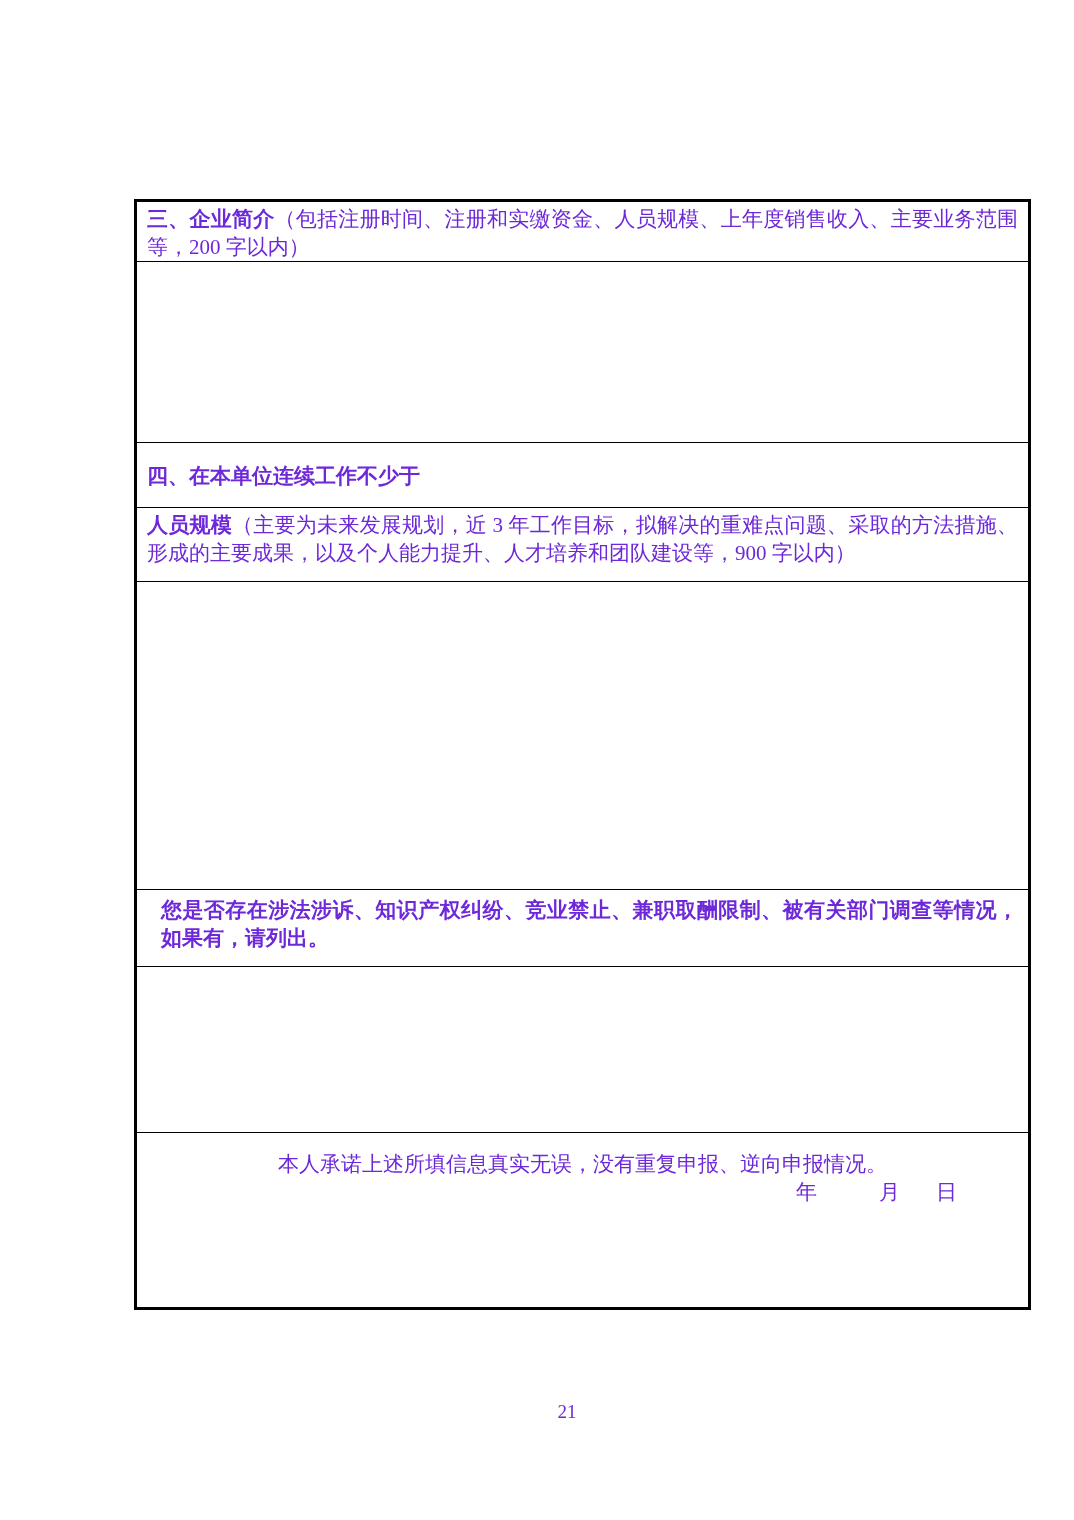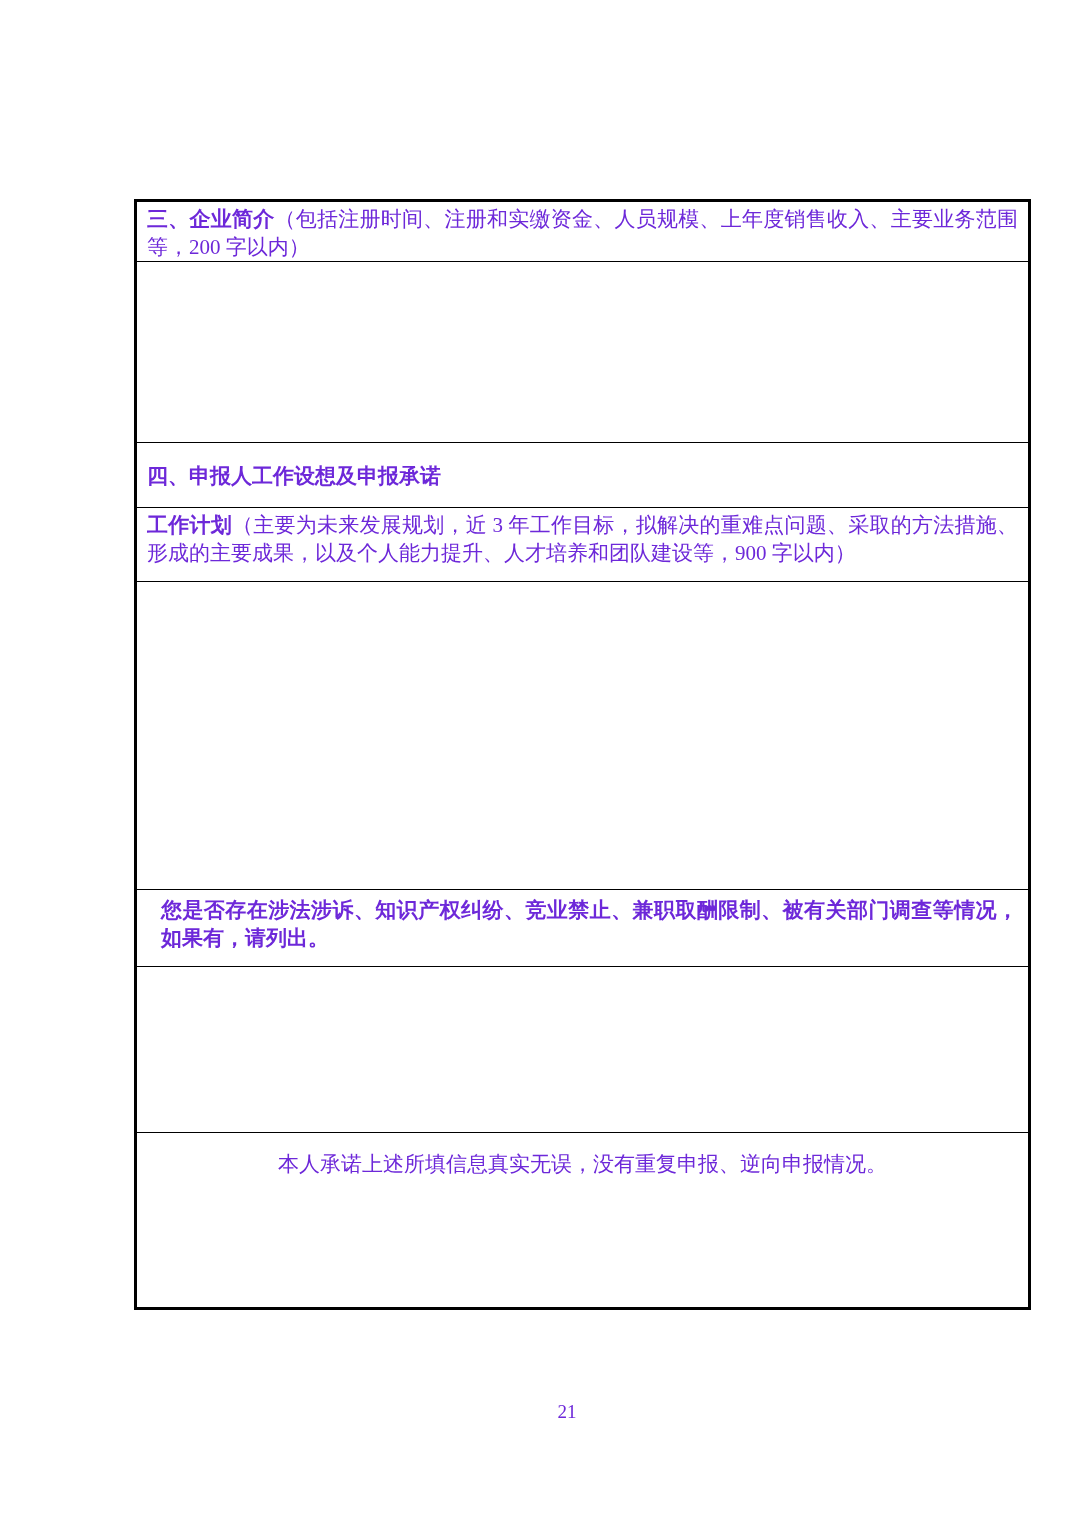--- a/index.html
+++ b/index.html
@@ -69,38 +69,41 @@
 
     <div class="row r1">
       <p class="cell-text">
         <span class="b">三、企业简介</span><span>（包括注册时间、注册和实缴资金、人员规模、上年度销售收入、主要业务范围等，200 字以内）</span>
       </p>
     </div>
 
     <div class="row r2"></div>
 
     <div class="row r3">
-      <p class="cell-text b">四、申报人工作设想及申报承诺</p>
+      <p class="cell-text b">四、在本单位连续工作不少于</p>
     </div>
 
     <div class="row r4">
       <p class="cell-text">
-        <span class="b">工作计划</span><span>（主要为未来发展规划，近 3 年工作目标，拟解决的重难点问题、采取的方法措施、形成的主要成果，以及个人能力提升、人才培养和团队建设等，900 字以内）</span>
+        <span class="b">人员规模</span><span>（主要为未来发展规划，近 3 年工作目标，拟解决的重难点问题、采取的方法措施、形成的主要成果，以及个人能力提升、人才培养和团队建设等，900 字以内）</span>
       </p>
     </div>
 
     <div class="row r5"></div>
 
     <div class="row r6">
       <p class="cell-text">您是否存在涉法涉诉、知识产权纠纷、竞业禁止、兼职取酬限制、被有关部门调查等情况，如果有，请列出。</p>
     </div>
 
     <div class="row r7"></div>
 
     <div class="row r8">
       <p>本人承诺上述所填信息真实无误，没有重复申报、逆向申报情况。</p>
+      <p class="date-line">
+        <span class="gap-wide">年</span><span class="gap-narrow">月</span><span>日</span>
+      </p>
     </div>
 
   </div>
 
   <div class="page-number">21</div>
 
 </div>
 
 </body></html>

